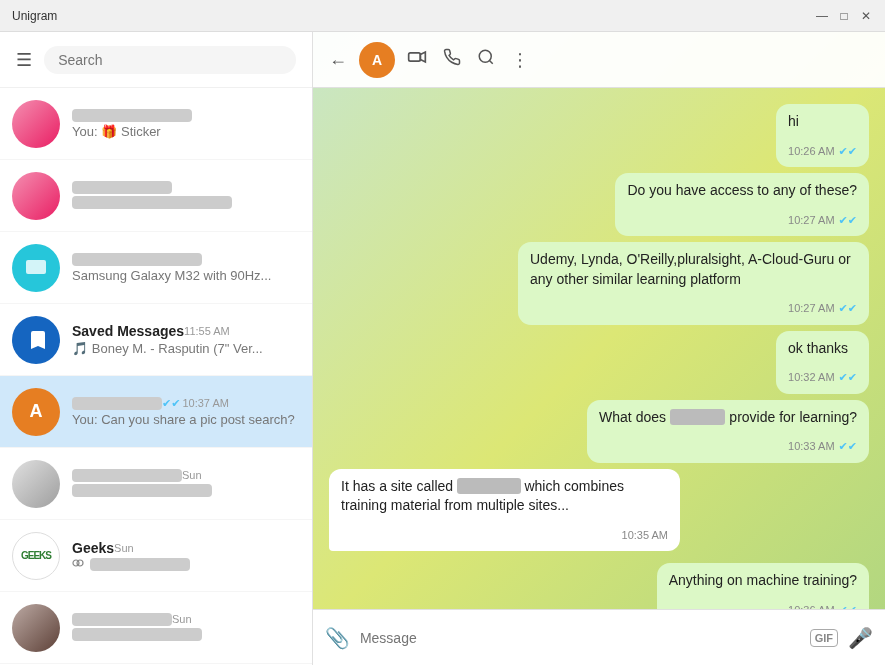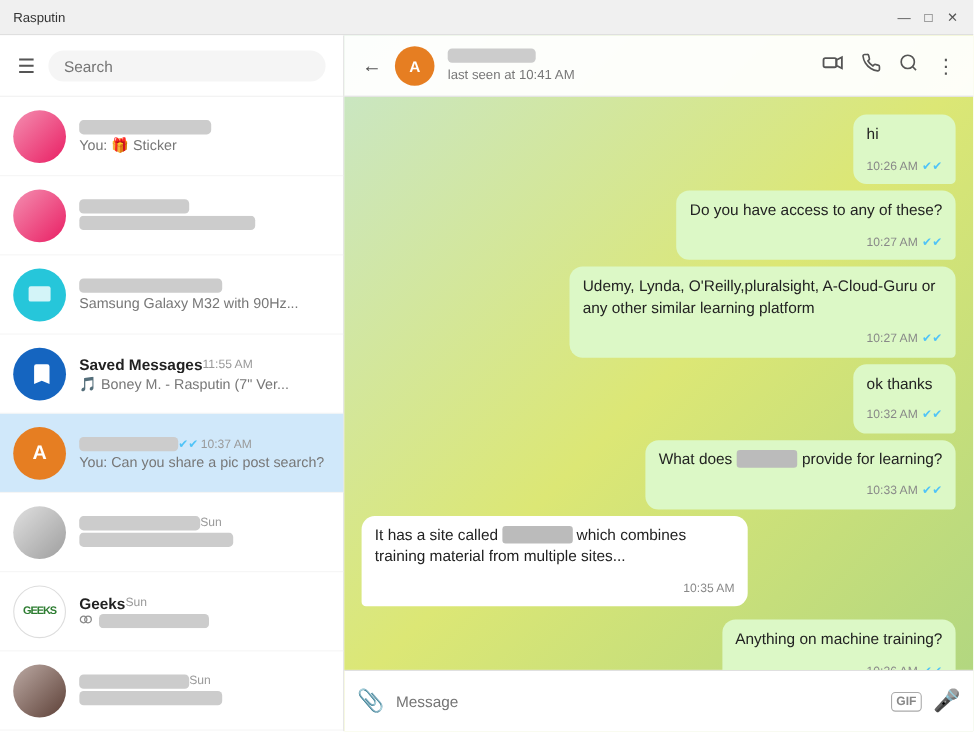--- a/index.html
+++ b/index.html
@@ -125,20 +125,21 @@
       padding: 8px 12px;
       border-radius: 12px;
       font-size: 14px;
       line-height: 1.4;
       position: relative;
     }
     .msg-bubble.sent {
       background: #dcf8c6;
       align-self: flex-end;
       border-bottom-right-radius: 4px;
+      border-radius: 13px;
     }
     .msg-bubble.received {
       background: #fff;
       align-self: flex-start;
       border-bottom-left-radius: 4px;
     }
     .msg-meta {
       display: flex;
       justify-content: flex-end;
       align-items: center;
@@ -202,21 +203,21 @@
       background: #fff;
       border: 1px solid #e0e0e0;
       overflow: hidden;
       display: flex; align-items: center; justify-content: center;
     }
   </style>
 </head>
 <body>
 
 <div class="titlebar">
-  <span class="titlebar-title">Rasputin</span>
+  <span class="titlebar-title">Unigram</span>
   <div class="titlebar-controls">
     <div class="titlebar-btn">—</div>
     <div class="titlebar-btn">□</div>
     <div class="titlebar-btn">✕</div>
   </div>
 </div>
 
 <div class="app-body">
 
   <div class="sidebar">
@@ -349,26 +350,20 @@
       </div>
 
     </div>
   </div>
 
   <div class="chat-area">
 
     <div class="chat-header">
       <span class="back-btn">←</span>
       <div class="avatar" style="background:#e67e22; width:36px; height:36px; font-size:14px; border-radius:50%;">A</div>
-      <div class="chat-header-info">
-        <div class="chat-header-name">
-          <span class="blur-text" style="width:80px;">&nbsp;</span>
-        </div>
-        <div class="chat-header-status">last seen at 10:41 AM</div>
-      </div>
       <div class="header-actions">
         <span class="header-icon">
           <svg width="20" height="20" viewBox="0 0 24 24" fill="none" stroke="#555" stroke-width="2">
               <rect x="2" y="7" width="14" height="10" rx="2"></rect>
               <path d="M16 9l6-3v12l-6-3V9z"></path>
             </svg>
         </span>
         <span class="header-icon">
           <svg width="18" height="18" viewBox="0 0 24 24" fill="none" stroke="#555" stroke-width="2">
               <path d="M22 16.92v3a2 2 0 0 1-2.18 2A19.79 19.79 0 0 1 11.61 19 19.44 19.44 0 0 1 5 12.39 19.79 19.79 0 0 1 2.08 4.18 2 2 0 0 1 4.05 2h3a2 2 0 0 1 2 1.72c.128.96.361 1.903.7 2.81a2 2 0 0 1-.45 2.11L8.09 9.91a16 16 0 0 0 6 6l1.27-1.27a2 2 0 0 1 2.11-.45c.907.339 1.85.572 2.81.7A2 2 0 0 1 22 16.92z"></path>

